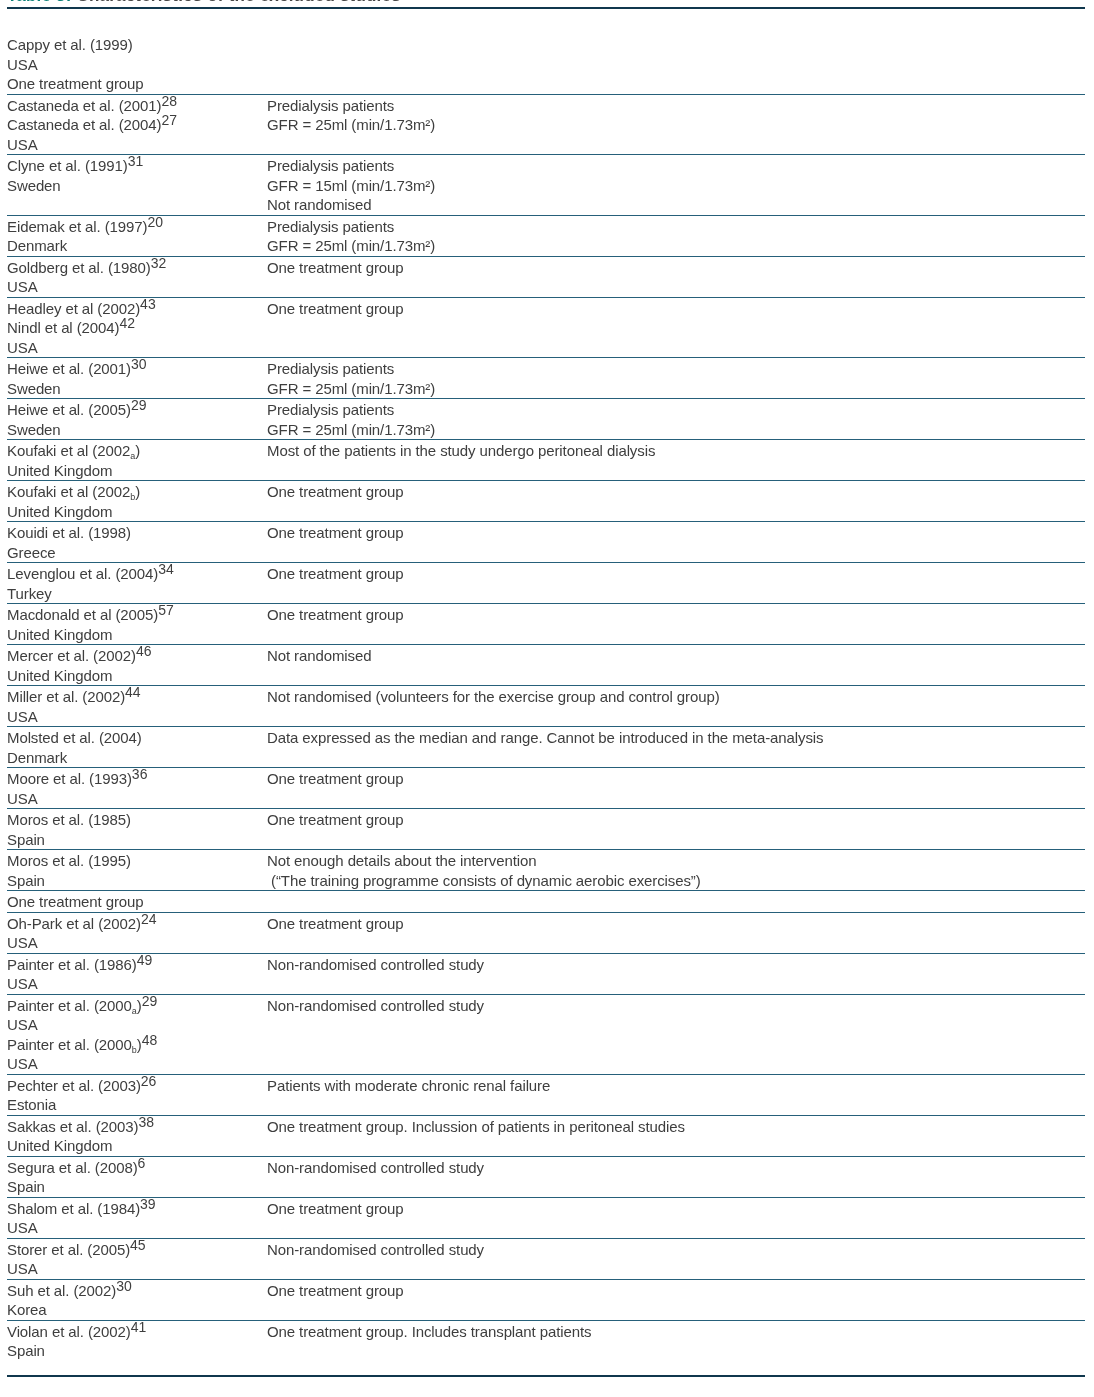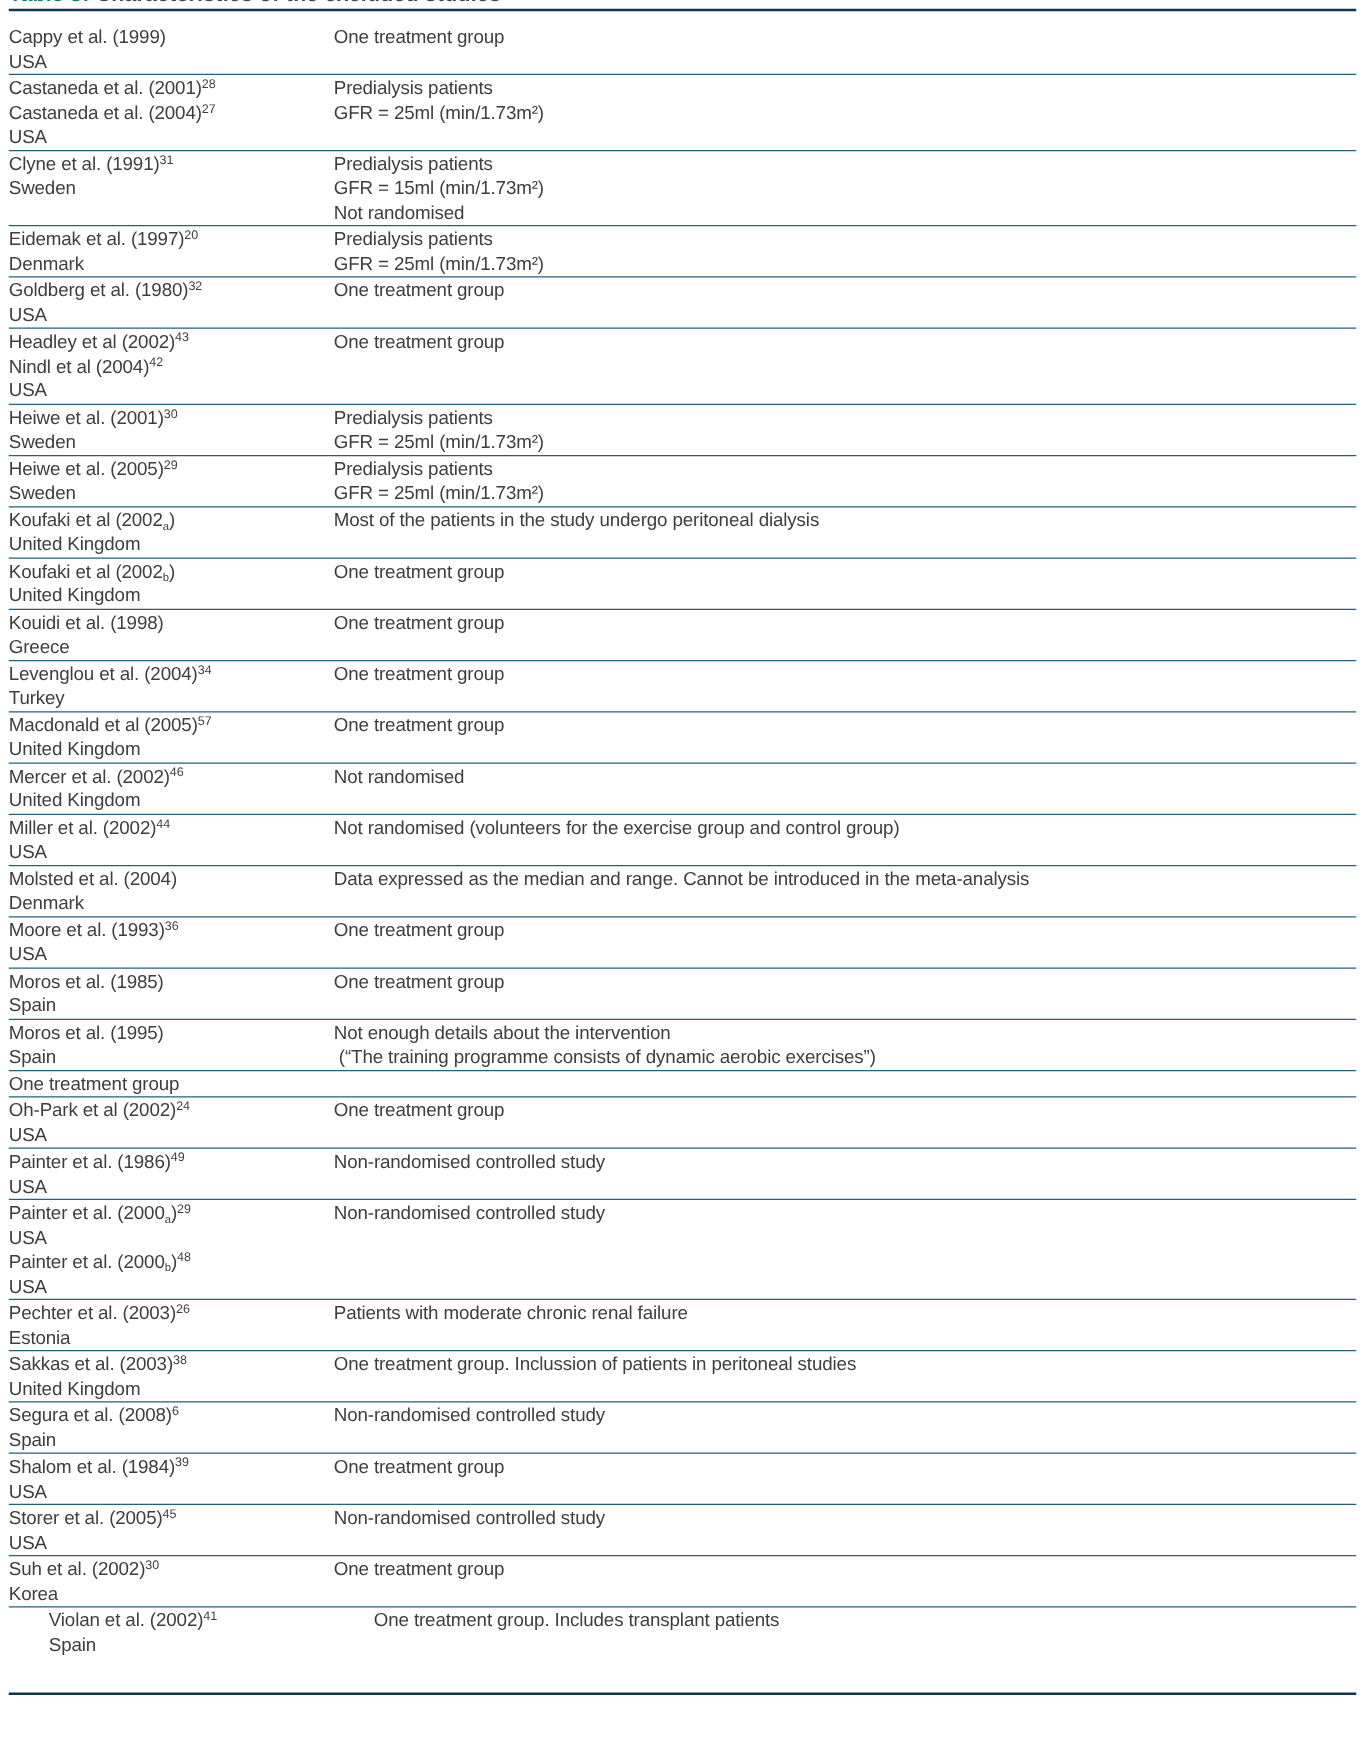--- a/index.html
+++ b/index.html
@@ -22,31 +22,31 @@
   .title-rest  { color: #474747; }
 
   .top-rule    { height: 2px; background: var(--ruleDark, #10374d); }
   .bottom-rule { height: 2px; background: var(--ruleDark, #10374d); }
 
   .trow {
     display: flex;
     border-bottom: 1px solid var(--rowLine, #26607a);
     padding-top: 1px;
   }
-  .trow:first-child { padding-top: 11px; }
-  .trow:last-child  { border-bottom: none; padding-bottom: 28px; margin-left: 32px; }
+  .trow:first-child { padding-top: 26px; flex-direction: column; }
+  .trow:last-child  { border-bottom: none; padding-bottom: 14px; }
 
   .cell {
     font-size: 15px; line-height: 19.5px; letter-spacing: -0.1px;
   }
   .cell.study  { width: 260px; flex: none; padding-right: 6px; box-sizing: border-box; }
   .cell.reason { flex: 1; }
 
   .cell sup {
-    font-size: 10px; line-height: 0; vertical-align: 5px; letter-spacing: 0;
+    font-size: 14px; line-height: 0; vertical-align: 5px; letter-spacing: 0;
   }
   .cell sub {
     font-size: 9px; line-height: 0; vertical-align: -3px; letter-spacing: 0;
   }
 </style>
 </head>
 <body style="--accent: #0c8078; --ruleDark: #10374d; --rowLine: #26607a; color: rgb(62, 62, 62);">
 
 <div class="sheet">
 

